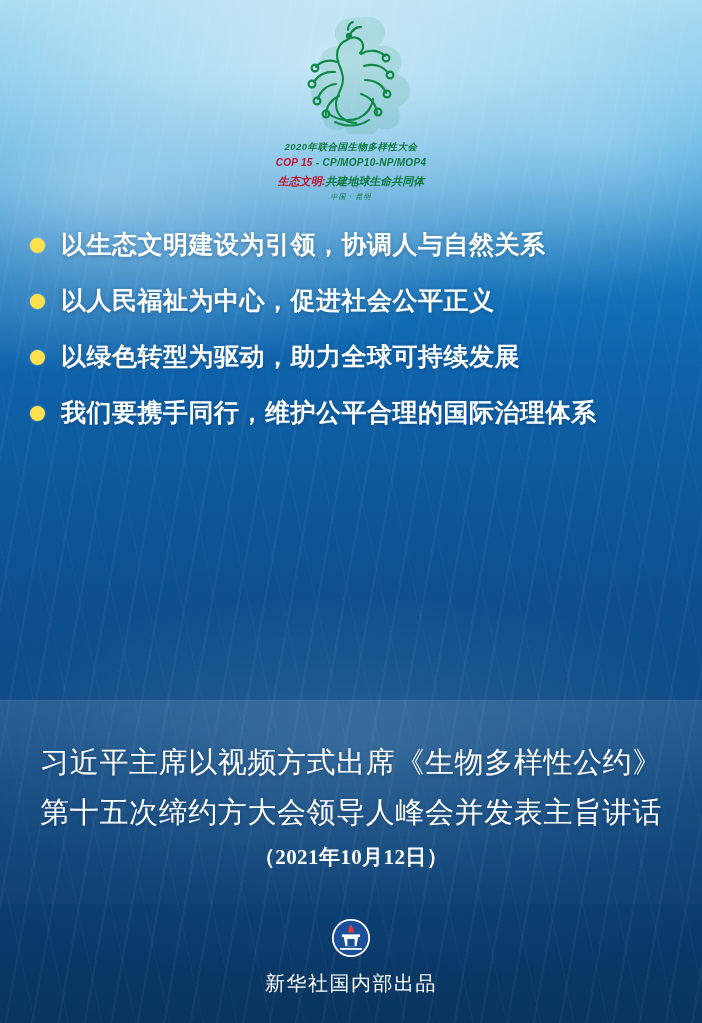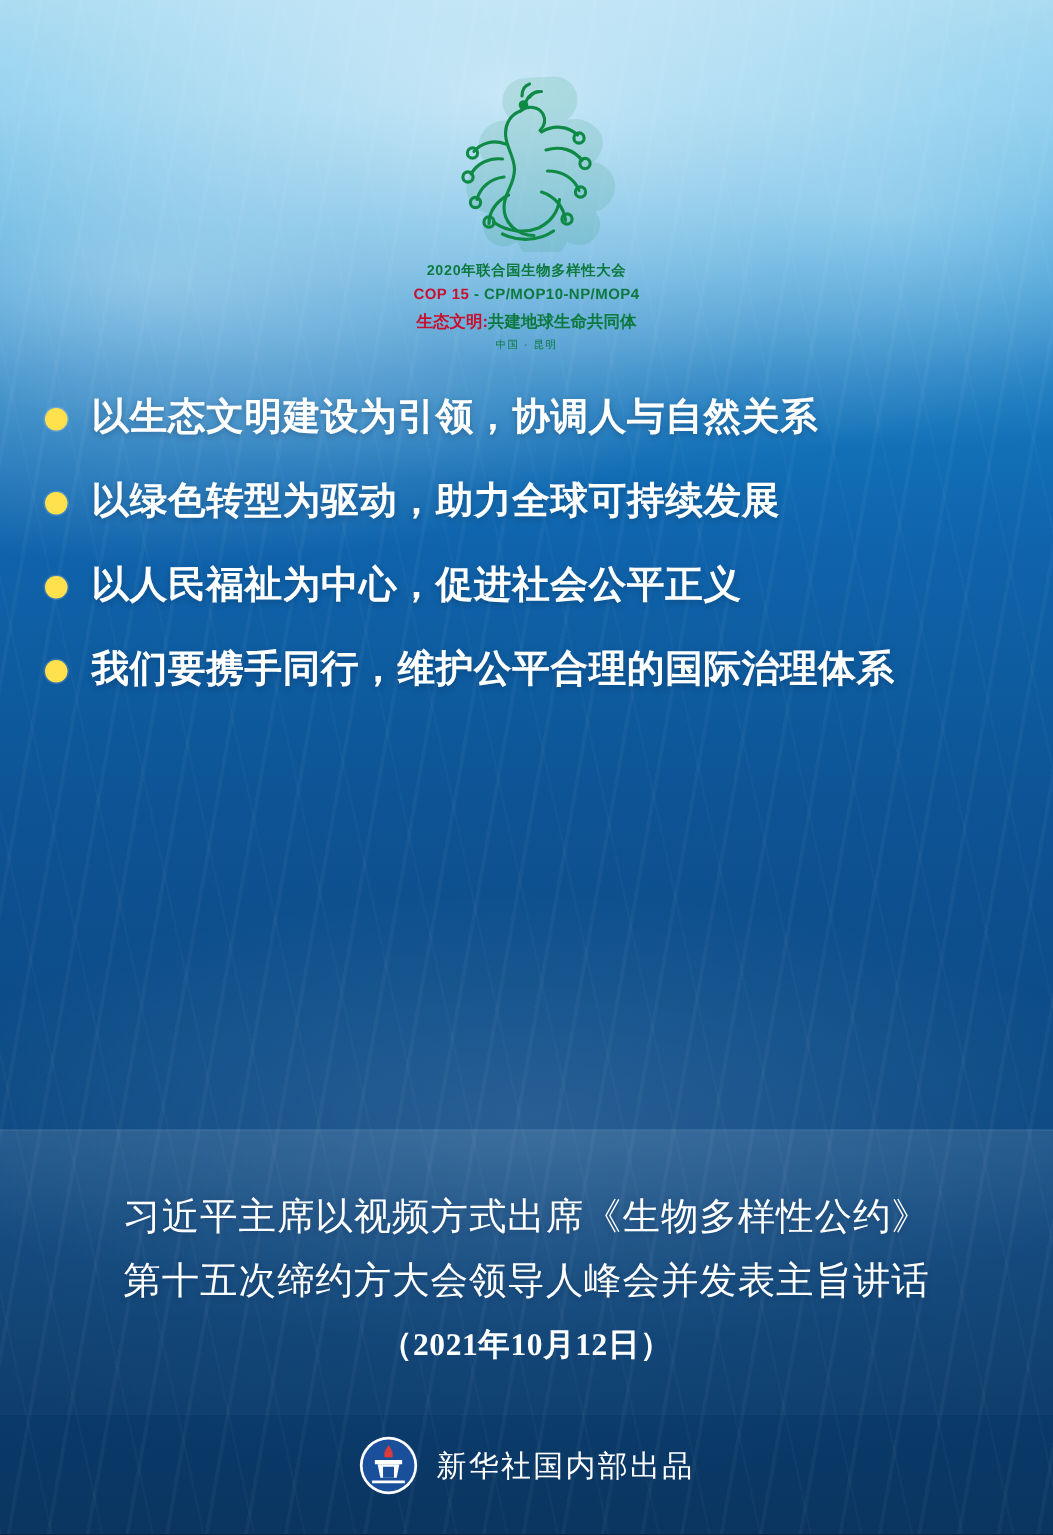--- a/index.html
+++ b/index.html
@@ -57,24 +57,25 @@
   .content {
     position: relative;
     z-index: 3;
     height: 100%;
     display: flex;
     flex-direction: column;
   }
 
   
   .emblem-area {
-    padding-top: 48px;
+    padding-top: 14px;
     display: flex;
     flex-direction: column;
     align-items: center;
+    font-style: italic;
   }
   .emblem-mark {
     width: 120px;
     height: 120px;
     display: block;
   }
   .emblem-text {
     margin-top: 6px;
     text-align: center;
     line-height: 1.45;
@@ -166,41 +167,42 @@
   .caption {
     position: relative;
     padding: 36px 30px 26px 30px;
     text-align: center;
     background: linear-gradient(180deg, rgba(255,255,255,0.10) 0%, rgba(255,255,255,0.045) 40%, rgba(255,255,255,0.02) 100%);
     border-top: 1px solid rgba(255,255,255,0.14);
   }
   .caption-line {
     color: #ffffff;
     font-family: "Liberation Serif", serif;
-    font-size: 25px;
+    font-size: 29px;
     line-height: 1.75;
     letter-spacing: 0.6px;
     text-shadow: 0 1px 4px rgba(0,30,60,0.3);
   }
   .caption-date {
     color: #ffffff;
     font-family: "Liberation Serif", serif;
     font-size: 21px;
     line-height: 1.9;
     letter-spacing: 0.4px;
     font-weight: bold;
   }
 
   
   .footer {
     display: flex;
     align-items: center;
     justify-content: center;
     padding: 14px 0 26px 0;
     gap: 12px;
+    flex-direction: column;
   }
   .footer-logo {
     width: 40px;
     height: 40px;
     display: block;
   }
   .footer-text {
     color: #ffffff;
     font-family: "Liberation Serif", serif;
     font-size: 20px;
@@ -264,25 +266,25 @@
     </div>
 
 
     <div class="bullets">
       <div class="bullet-row">
         <span class="bullet-dot"></span>
         <span class="bullet-text">以生态文明建设为引领，协调人与自然关系</span>
       </div>
       <div class="bullet-row">
         <span class="bullet-dot"></span>
-        <span class="bullet-text">以绿色转型为驱动，助力全球可持续发展</span>
+        <span class="bullet-text">以人民福祉为中心，促进社会公平正义</span>
       </div>
       <div class="bullet-row">
         <span class="bullet-dot"></span>
-        <span class="bullet-text">以人民福祉为中心，促进社会公平正义</span>
+        <span class="bullet-text">以绿色转型为驱动，助力全球可持续发展</span>
       </div>
       <div class="bullet-row">
         <span class="bullet-dot"></span>
         <span class="bullet-text">我们要携手同行，维护公平合理的国际治理体系</span>
       </div>
     </div>
 
     <div class="spacer"></div>
 
     <div class="caption">

